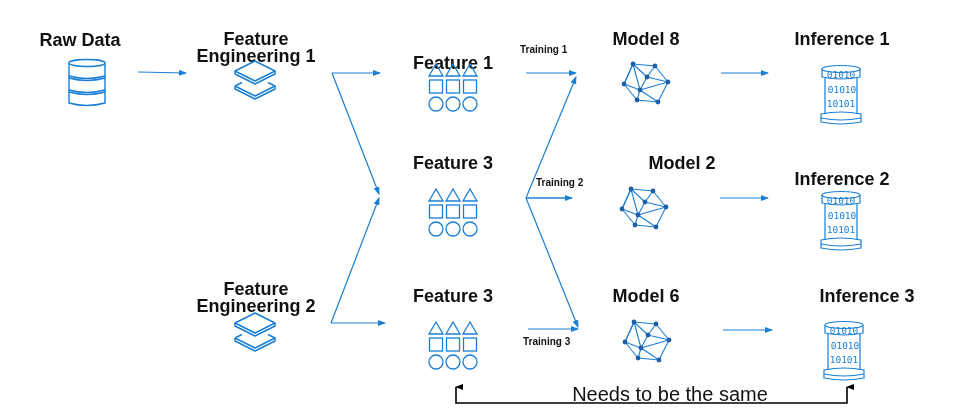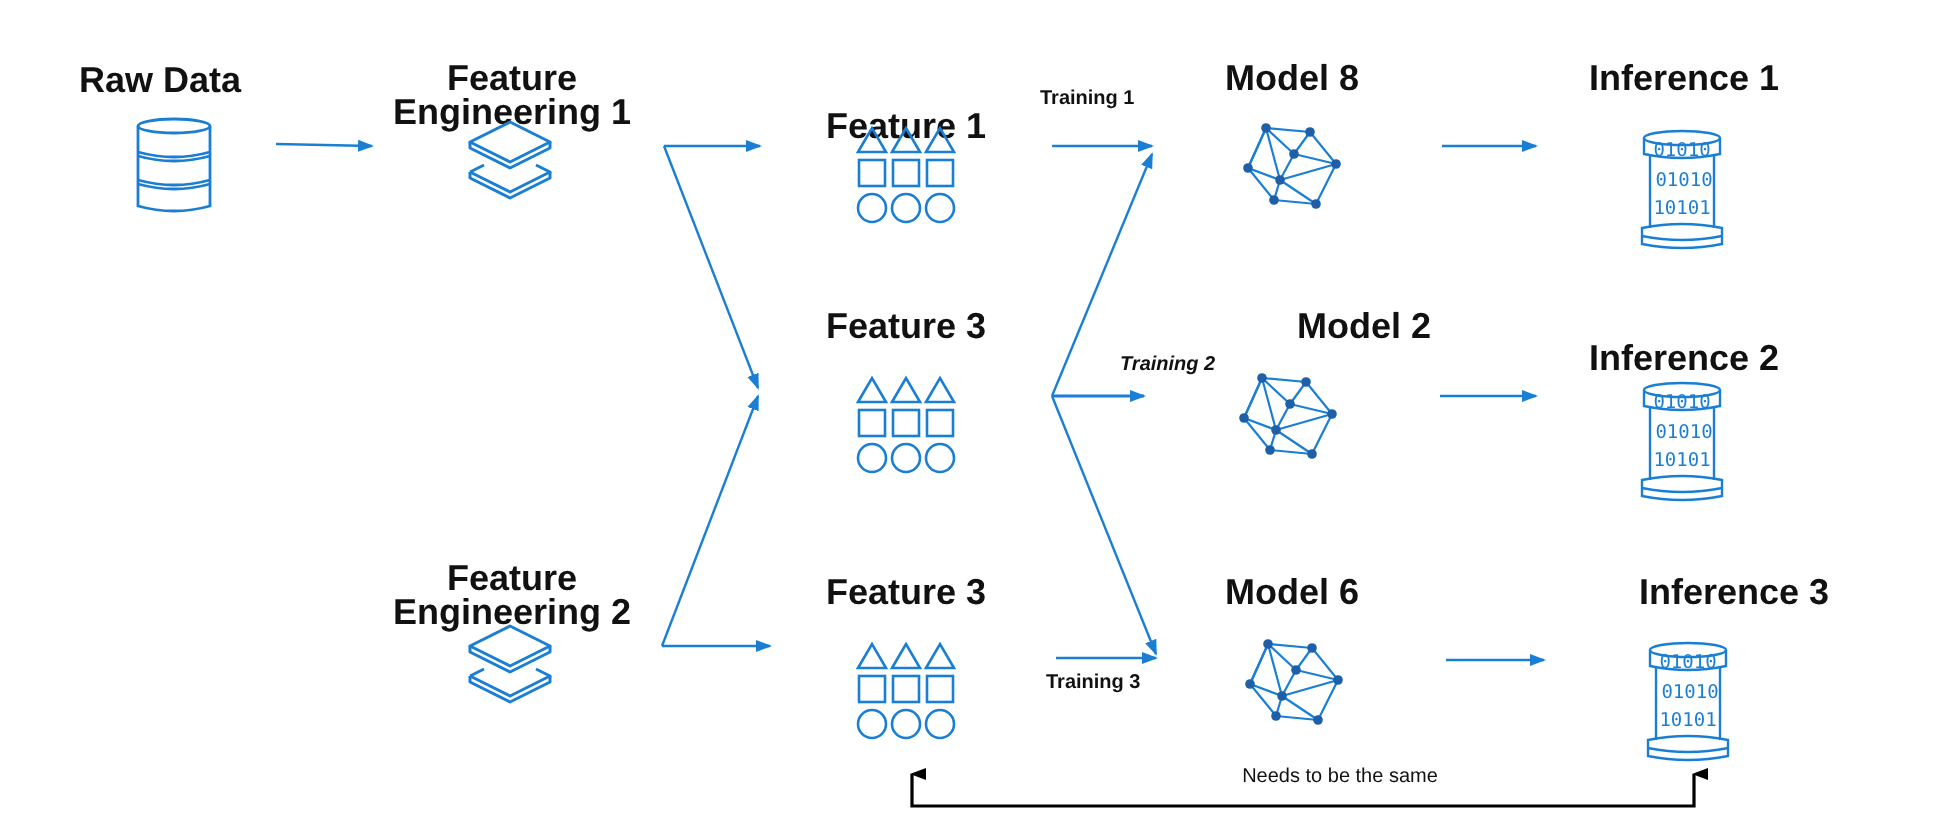--- a/index.html
+++ b/index.html
@@ -1,19 +1,19 @@
 <!DOCTYPE html>
 <html><head>
 <meta charset="utf-8">
 <style>
   html, body { margin:0; padding:0; background:#ffffff; }
   body { width:975px; height:415px; position:relative; overflow:hidden; font-family:"Liberation Sans", "DejaVu Sans", sans-serif; }
   .lbl { position:absolute; font-weight:bold; font-size:18px; color:#111; text-align:center; line-height:17px; white-space:nowrap; transform:translateX(-50%); }
   .small { position:absolute; font-weight:bold; font-size:10px; color:#111; white-space:nowrap; }
-  .note { position:absolute; font-size:10px; color:#111; white-space:nowrap; transform:translateX(-50%); }
+  .note { position:absolute; font-size:20px; color:#111; white-space:nowrap; transform:translateX(-50%); }
   svg.canvas { position:absolute; left:0; top:0; }
   .icon { position:absolute; }
 </style>
 </head>
 <body>
 
 <svg class="canvas" width="975" height="415" viewBox="0 0 975 415">
   <defs>
     <marker id="ab" markerWidth="8" markerHeight="8" refX="7" refY="4" orient="auto" markerUnits="userSpaceOnUse">
       <path d="M0,1 L8,4 L0,7 Z" fill="#1a7fd4"></path>
@@ -63,21 +63,21 @@
 
 <div class="lbl" style="left:646px; top:31px;">Model 8</div>
 <div class="lbl" style="left:646px; top:155px;margin-left:36px;">Model 2</div>
 <div class="lbl" style="left:646px; top:288px;">Model 6</div>
 
 <div class="lbl" style="left:842px; top:31px;">Inference 1</div>
 <div class="lbl" style="left:842px; top:155px;margin-top:16px;">Inference 2</div>
 <div class="lbl" style="left:845px; top:288px;padding-left:44px;">Inference 3</div>
 
 <div class="small" style="left:520px; top:44px;">Training 1</div>
-<div class="small" style="left:560px; top:177px;font-style:italic;">Training 2</div>
+<div class="small" style="left:536px; top:177px;">Training 2</div>
 <div class="small" style="left:523px; top:336px;">Training 3</div>
 
 <div class="note" style="left:670px; top:383px;">Needs to be the same</div>
 
 <svg class="icon" style="left:66px; top:58px;" width="42" height="52" viewBox="0 0 42 52">
   <g fill="none" stroke="#1a7fd4" stroke-width="1.4">
     <ellipse cx="21" cy="5" rx="18" ry="3.5"></ellipse>
     <path d="M3,5 V45 Q21,50 39,45 V5"></path>
     <path d="M3,18 Q21,23 39,18"></path>
     <path d="M3,20 Q21,25 39,20"></path>

